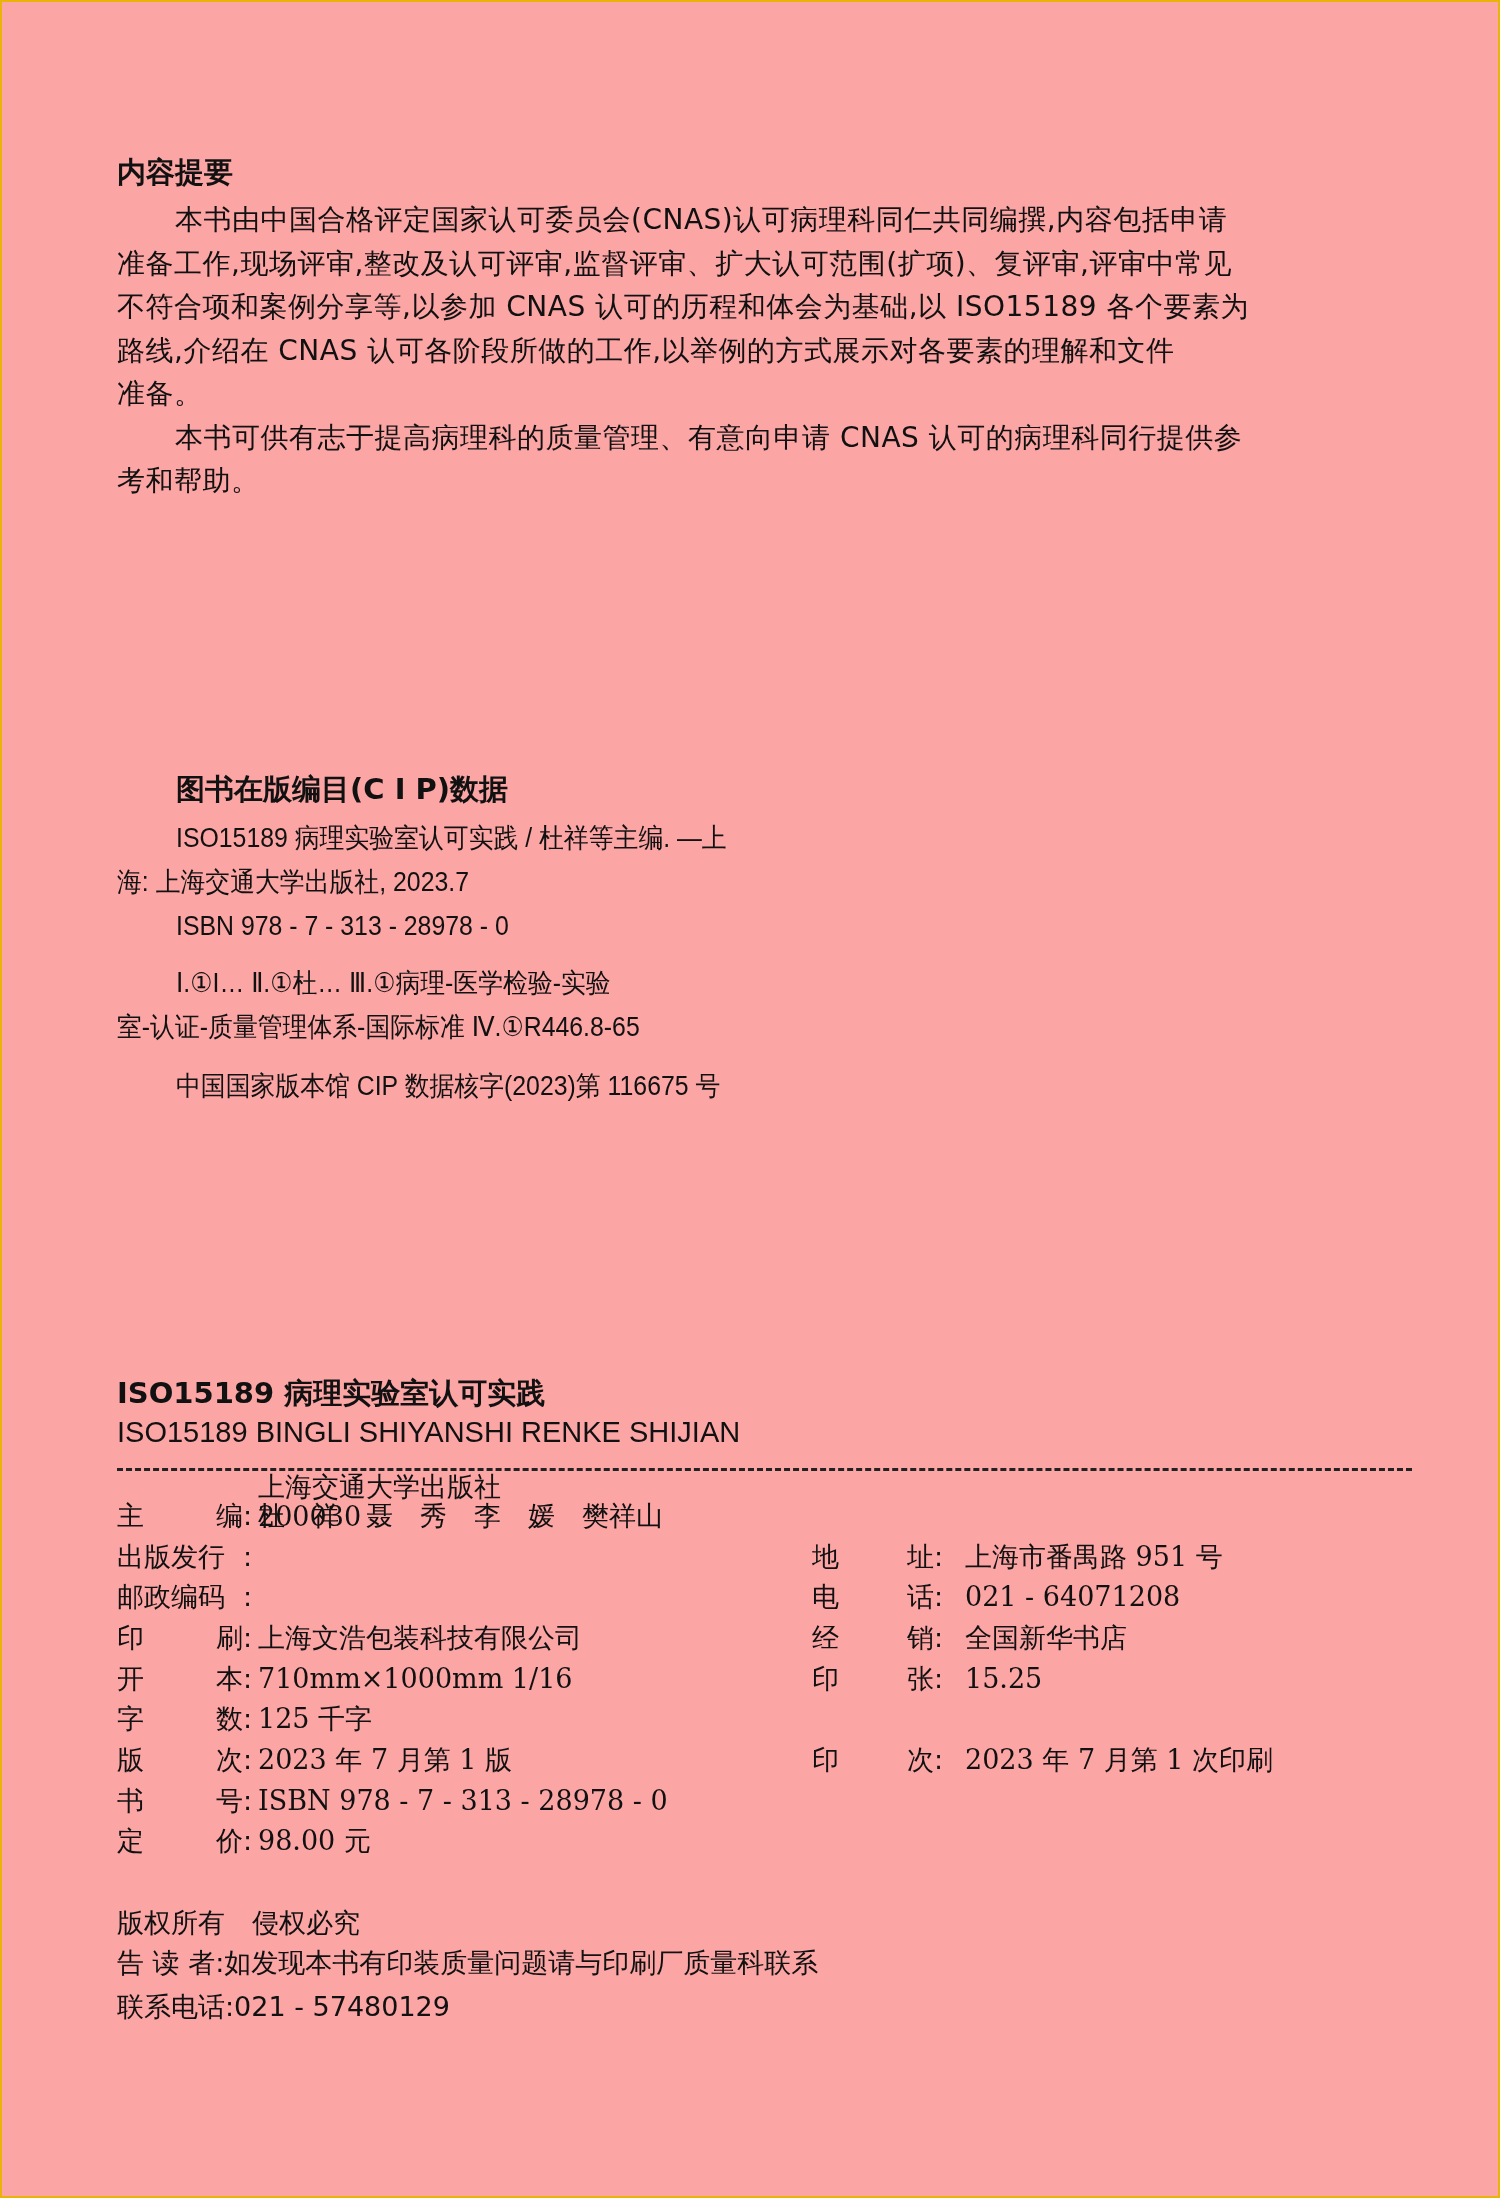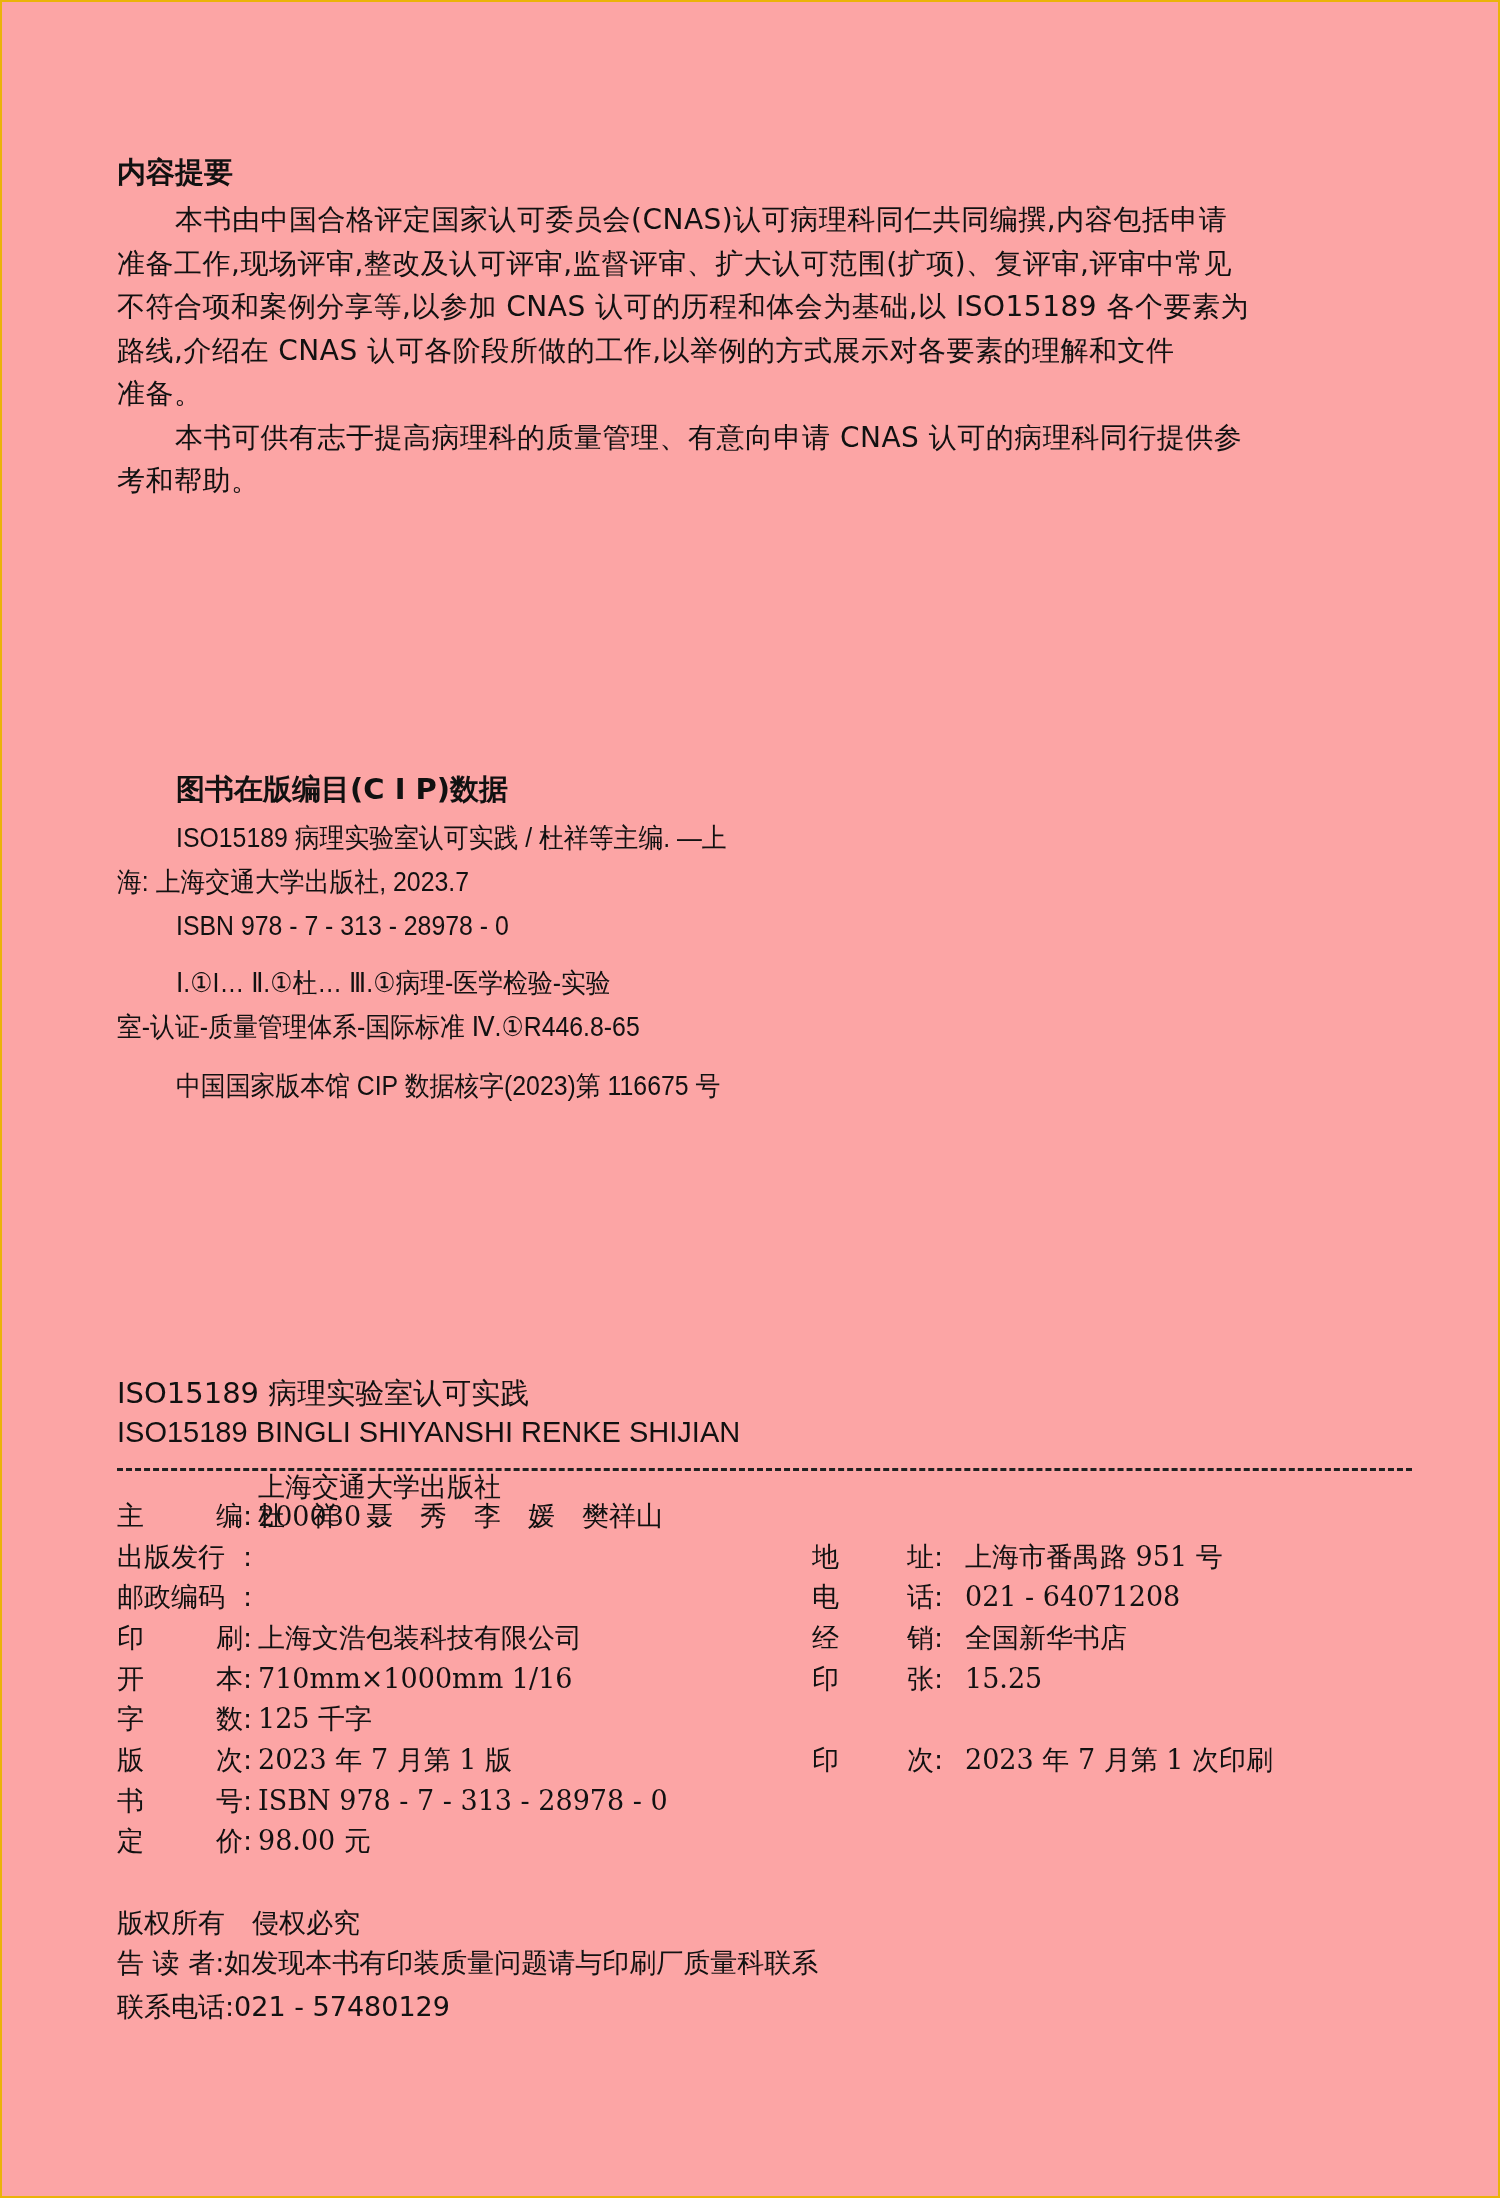--- a/index.html
+++ b/index.html
@@ -4,21 +4,21 @@
 <style>
   html, body { margin:0; padding:0; background:#ffffff; }
   body { width:1500px; height:2198px; position:relative; overflow:hidden;
          font-family:"DejaVu Serif","Liberation Serif",serif; color:#111; }
   .page { position:absolute; left:0; top:0; width:1496px; height:2194px;
           border:2px solid #eab308; background:#fca5a5; }
   .line { position:absolute; white-space:nowrap; font-size:28px; line-height:34px; }
   .hd { font-family:"DejaVu Sans","Liberation Sans",sans-serif; font-weight:bold; font-size:29px; }
   .body { font-family:"DejaVu Sans","Liberation Sans",sans-serif; font-size:28px; letter-spacing:0.5px; }
   .cip { font-family:"Liberation Sans","DejaVu Sans",sans-serif; font-size:27px; transform:scaleX(0.92); transform-origin:left; }
-  .title-cn { font-family:"DejaVu Sans","Liberation Sans",sans-serif; font-weight:normal; font-size:29px; }
+  .title-cn { font-family:"DejaVu Sans","Liberation Sans",sans-serif; font-weight:bold; font-size:29px; }
   .title-en { font-family:"Liberation Sans","DejaVu Sans",sans-serif; font-size:29px; }
   .dash { position:absolute; left:115px; top:1466px; width:1295px; height:0;
           border-top:3px dashed #222; }
   .lab { position:absolute; white-space:nowrap; font-family:"DejaVu Sans","Liberation Sans",sans-serif; font-size:27px; line-height:34px; }
   .val { position:absolute; white-space:nowrap; font-family:"DejaVu Serif","Liberation Serif",serif; font-size:27px; line-height:34px; }
   .foot { font-family:"DejaVu Sans","Liberation Sans",sans-serif; font-size:27px; }
 </style>
 </head>
 <body>
 

